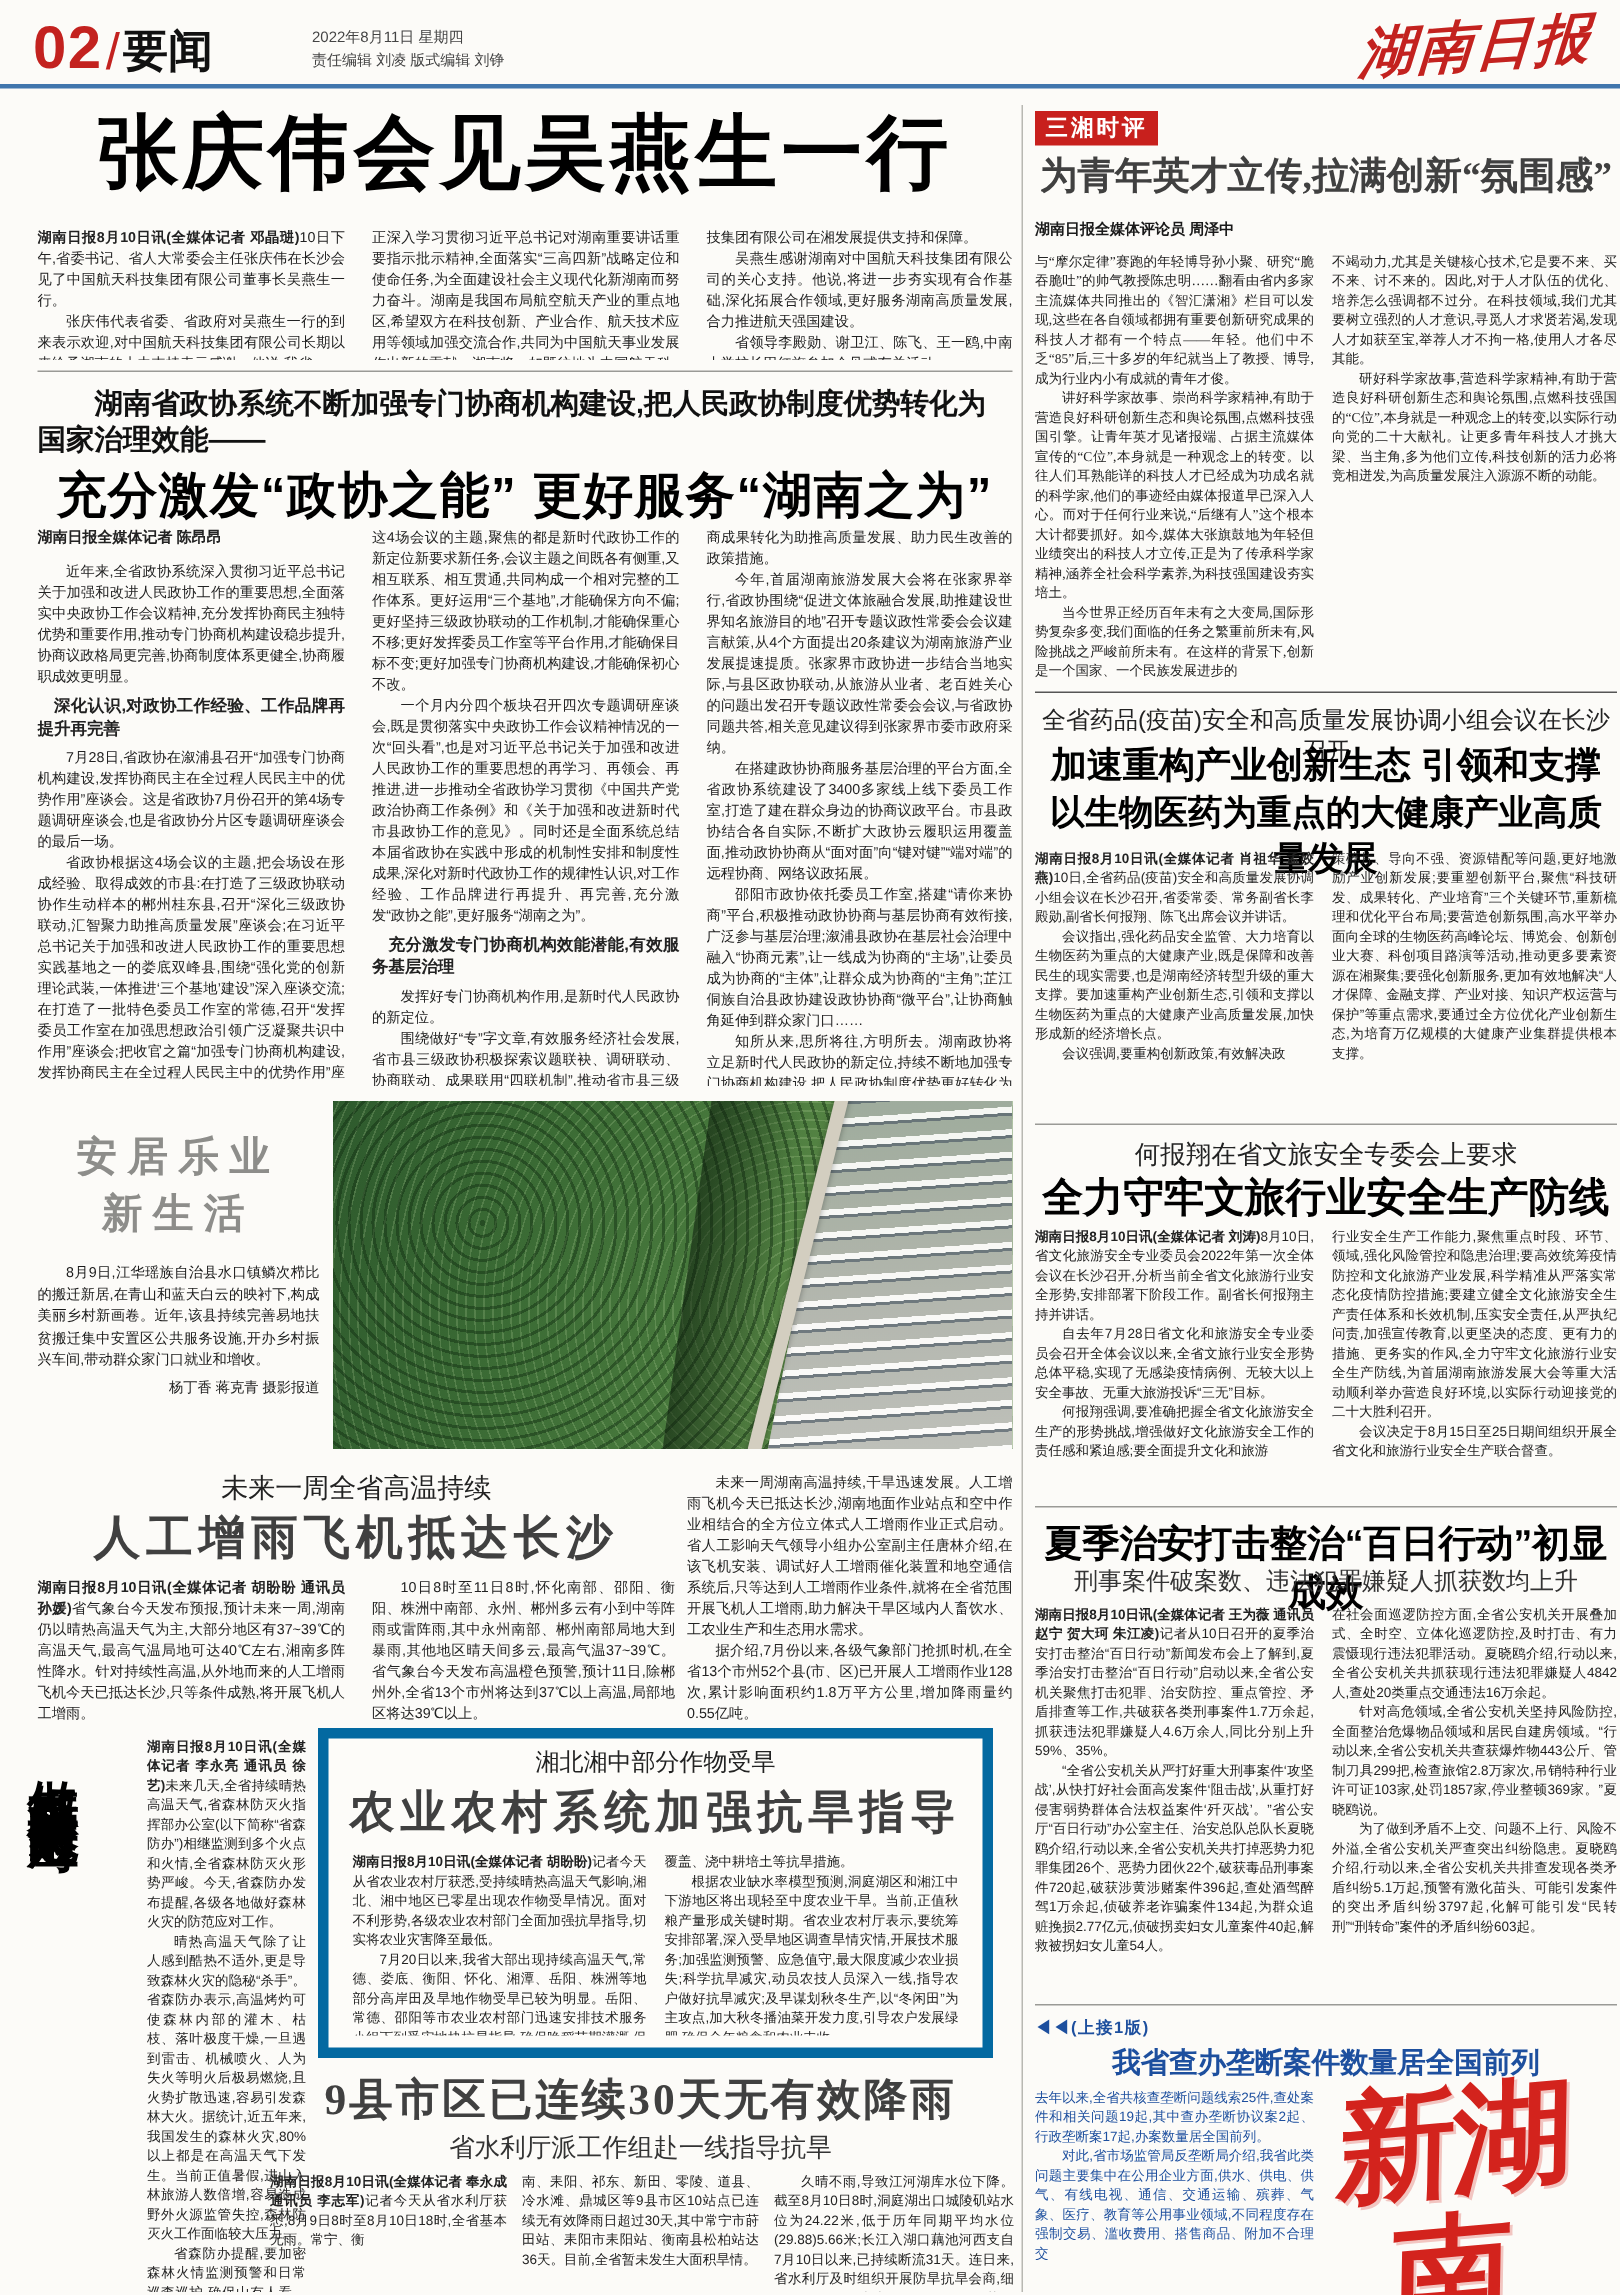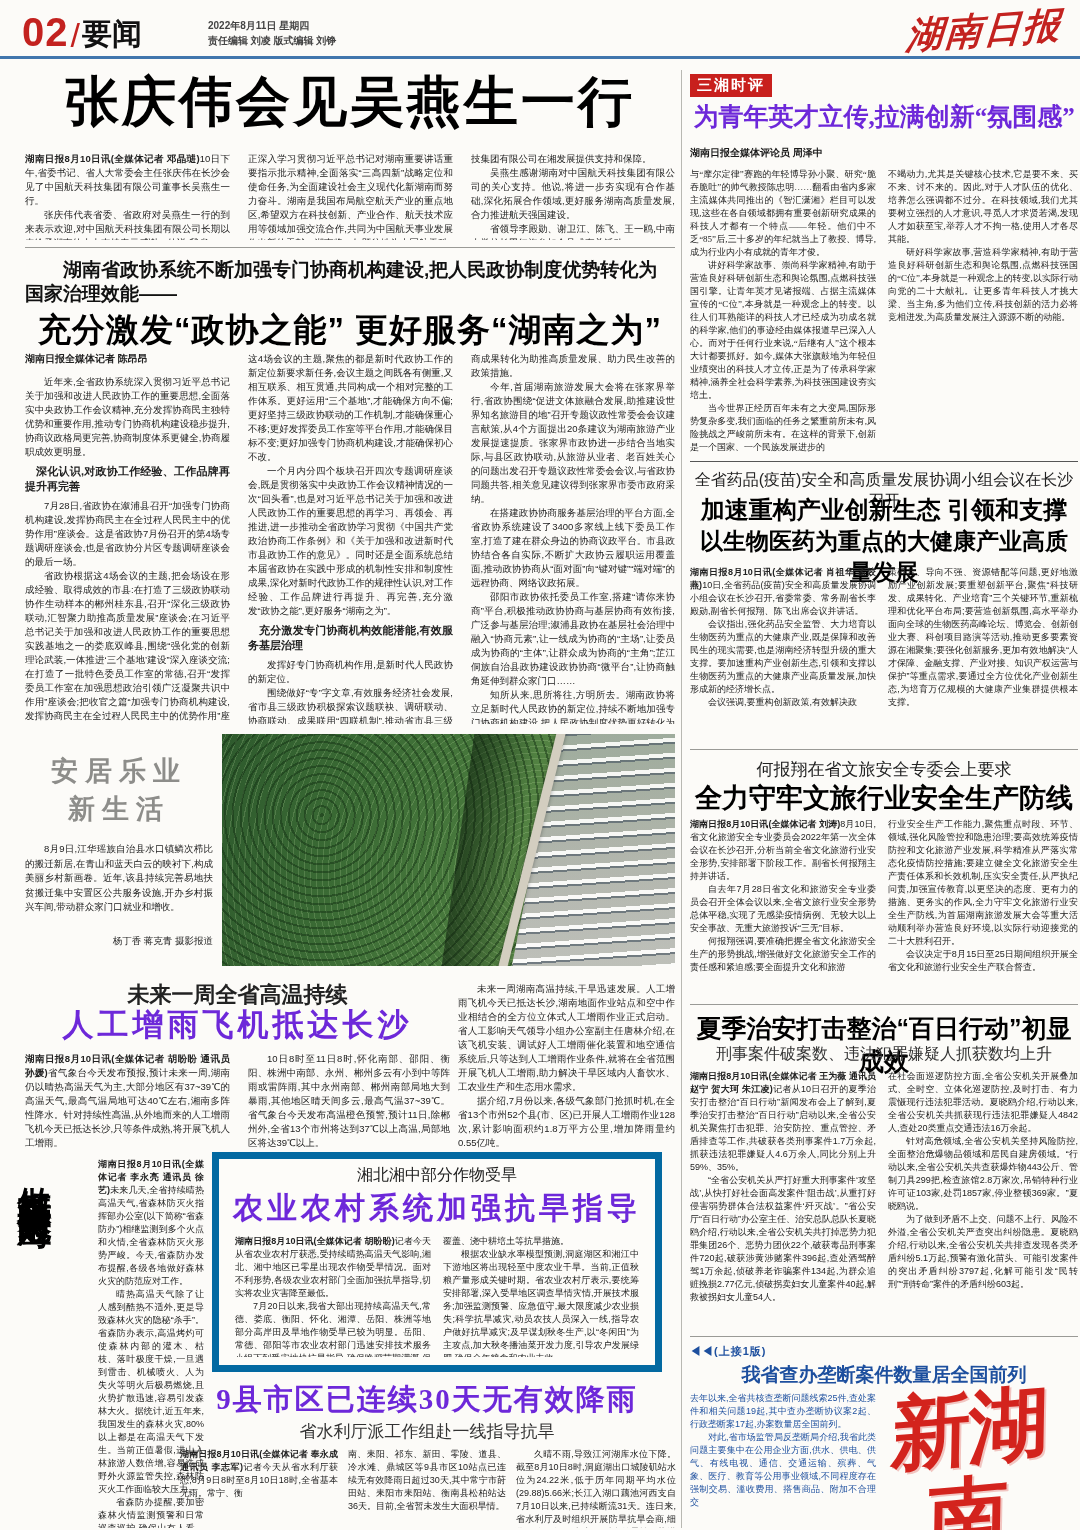--- a/index.html
+++ b/index.html
@@ -5,42 +5,42 @@
   html,body{margin:0;padding:0;background:#d9d9d4;}
   .page{position:relative;width:1080px;height:1530px;margin:0 auto;background:#fcfbf8;
         font-family:"Liberation Sans",sans-serif;color:#1a1a1a;overflow:hidden;}
   .abs{position:absolute;}
   .hr{position:absolute;height:1px;background:#9a9a96;}
   .vr{position:absolute;width:1px;background:#b8b8b2;}
   
   .pageno-num{font-size:40px;font-weight:bold;color:#c3221f;letter-spacing:1px;text-align:center;}
   .pageno-slash{font-size:34px;color:#c3221f;font-weight:normal;}
   .pageno-sec{font-size:30px;font-weight:bold;color:#111;}
-  .hdr-date{font-size:10px;color:#444;line-height:15px;font-weight:bold;}
+  .hdr-date{font-size:10px;color:#444;line-height:15px;}
   .masthead{font-family:"Liberation Serif",serif;font-style:italic;font-weight:bold;
             font-size:37px;color:#c3221f;transform:rotate(-4deg) skewX(-8deg);letter-spacing:2px;}
   .bluebar{position:absolute;left:0;width:1080px;height:3px;background:#4176ad;}
   
   .h-big{font-weight:bold;text-align:center;color:#000;font-family:"Liberation Sans",sans-serif;}
-  .h-serif{font-family:"Liberation Serif",serif;font-weight:bold;text-align:center;color:#6d28d9;}
+  .h-serif{font-family:"Liberation Serif",serif;font-weight:bold;text-align:center;color:#404040;}
   .kicker{text-align:left;font-weight:bold;color:#111;}
   .kicker-c{text-align:center;color:#222;}
   
   .col{position:absolute;text-align:justify;overflow:hidden;font-size:9.5px;line-height:14px;color:#222;}
   .col-r{font-size:9px;line-height:13px;}
   .serifbody{font-family:"Liberation Serif",serif;}
   .blk{text-indent:2em;}
   .blk.c{text-indent:0;}
   .blk.by{text-indent:0;font-weight:bold;margin-bottom:9px;font-size:10px;}
   .blk.h{text-indent:1em;font-weight:bold;font-size:11px;line-height:15px;margin:5px 0;}
   .blk b{font-weight:bold;}
   .blue .blk, .blue{color:#1d4f9e;}
   
   .cap-title{font-size:27px;font-weight:bold;color:#8d8d8a;letter-spacing:7px;text-align:center;line-height:38px;}
-  .credit{text-align:right;font-size:9.5px;color:#222;margin-top:20px;}
+  .credit{text-align:right;font-size:9.5px;color:#222;margin-top:4px;}
   
   .photo{position:absolute;overflow:hidden;background:
      linear-gradient(105deg,#2e5a2d 0%,#3a6a34 28%,#47783c 52%,#5b8947 72%,#6f955c 100%);}
   .photo .foliage{position:absolute;inset:0;background:
      repeating-radial-gradient(circle at 22% 35%, rgba(16,44,16,.45) 0 2px, rgba(0,0,0,0) 2px 8px),
      repeating-radial-gradient(circle at 70% 60%, rgba(210,235,180,.18) 0 1px, rgba(0,0,0,0) 1px 6px);}
   .photo .ridge{position:absolute;left:52%;top:0;width:14%;height:100%;
      background:linear-gradient(90deg,rgba(10,25,10,.55),rgba(0,0,0,0));transform:skewX(-8deg);}
   .photo .village{position:absolute;right:0;top:0;width:36%;height:100%;
      background:
@@ -129,21 +129,21 @@
     <div style="margin-top:14px;font-size:9.5px;line-height:14.5px;text-align:justify;text-indent:2em;">8月9日,江华瑶族自治县水口镇鳞次栉比的搬迁新居,在青山和蓝天白云的映衬下,构成美丽乡村新画卷。近年,该县持续完善易地扶贫搬迁集中安置区公共服务设施,开办乡村振兴车间,带动群众家门口就业和增收。</div>
     <div class="credit">杨丁香 蒋克青 摄影报道</div>
   </div>
   <div class="photo" style="left:222px;top:734px;width:453px;height:232px;">
     <div class="foliage"></div>
     <div class="ridge"></div>
     <div class="village"></div>
     <div class="road"></div>
   </div>
 
-  <div class="abs kicker-c" style="left:25px;top:980px;width:425px;font-size:22px;text-align:center;font-weight:bold;">未来一周全省高温持续</div>
+  <div class="abs kicker-c" style="left:25px;top:980px;width:425px;font-size:18px;text-align:center;">未来一周全省高温持续</div>
   <div class="abs h-serif" style="left:25px;top:1004px;width:425px;font-size:31px;letter-spacing:4px;">人工增雨飞机抵达长沙</div>
   <div class="col" style="left:25px;top:1052px;width:205px;height:98px;">
       <div class="blk c"><b>湖南日报8月10日讯(全媒体记者 胡盼盼 通讯员 孙媛)</b>省气象台今天发布预报,预计未来一周,湖南仍以晴热高温天气为主,大部分地区有37~39℃的高温天气,最高气温局地可达40℃左右,湘南多阵性降水。针对持续性高温,从外地而来的人工增雨飞机今天已抵达长沙,只等条件成熟,将开展飞机人工增雨。</div>
     </div>
   <div class="col" style="left:248px;top:1052px;width:202px;height:98px;">
       <div class="blk p">10日8时至11日8时,怀化南部、邵阳、衡阳、株洲中南部、永州、郴州多云有小到中等阵雨或雷阵雨,其中永州南部、郴州南部局地大到暴雨,其他地区晴天间多云,最高气温37~39℃。省气象台今天发布高温橙色预警,预计11日,除郴州外,全省13个市州将达到37℃以上高温,局部地区将达39℃以上。</div>
     </div>
   <div class="col" style="left:458px;top:982px;width:217px;height:168px;">
       <div class="blk p">未来一周湖南高温持续,干旱迅速发展。人工增雨飞机今天已抵达长沙,湖南地面作业站点和空中作业相结合的全方位立体式人工增雨作业正式启动。省人工影响天气领导小组办公室副主任唐林介绍,在该飞机安装、调试好人工增雨催化装置和地空通信系统后,只等达到人工增雨作业条件,就将在全省范围开展飞机人工增雨,助力解决干旱区域内人畜饮水、工农业生产和生态用水需求。</div>
       <div class="blk p">据介绍,7月份以来,各级气象部门抢抓时机,在全省13个市州52个县(市、区)已开展人工增雨作业128次,累计影响面积约1.8万平方公里,增加降雨量约0.55亿吨。</div>

